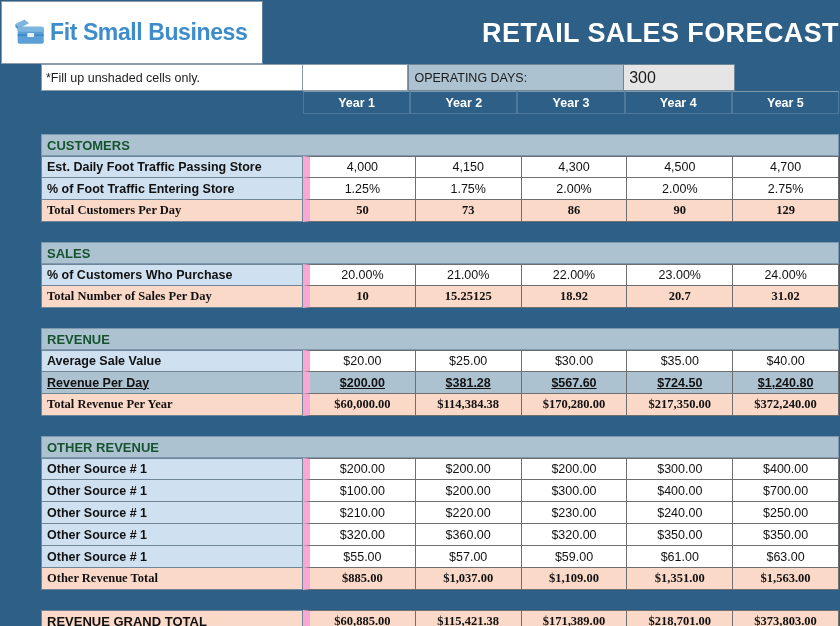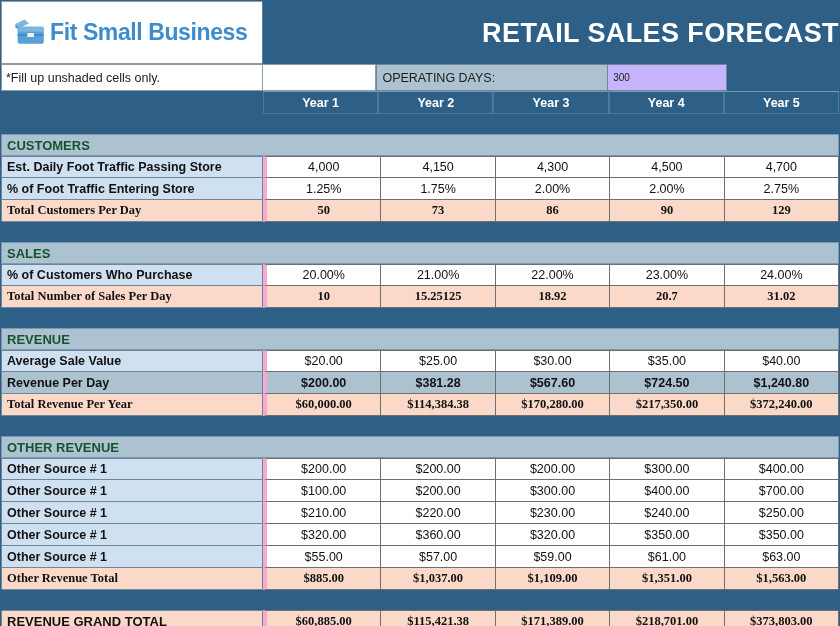--- a/index.html
+++ b/index.html
@@ -67,20 +67,21 @@
     color: #ffffff;
     font-size: 27px;
     font-weight: bold;
     letter-spacing: 0.4px;
   }
 
   
   .row {
     display: flex;
     box-sizing: border-box;
+    padding-left: 40px;
   }
   .c-label {
     width: 262px;
     flex: 0 0 262px;
     box-sizing: border-box;
   }
   .c-val {
     width: 115.6px;
     flex: 1 1 0;
     box-sizing: border-box;
@@ -109,24 +110,24 @@
     background: #adc2d1;
     border: 1px solid #6f8598;
     font-size: 12.5px;
     color: #1b1b1b;
     display: flex;
     align-items: center;
     padding-left: 5px;
     box-sizing: border-box;
   }
   .ops-value {
-    background: #c4b5fd;
+    background: #e5e5e5;
     border: 1px solid #6f8598;
     border-left: none;
-    font-size: 10px;
+    font-size: 16px;
     color: #1b1b1b;
     display: flex;
     align-items: center;
     padding-left: 5px;
     box-sizing: border-box;
   }
   .ops-empty {
     background: #2e5f86;
     box-sizing: border-box;
   }
@@ -196,27 +197,27 @@
     color: #111111;
     display: flex;
     align-items: center;
     justify-content: center;
     height: 100%;
     box-sizing: border-box;
     border: 1px solid #6f6f6f;
     border-top: none;
     border-left: none;
   }
-  .val-first-col { border-left: 4px solid #f9a8d4; }
+  .val-first-col { border-left: 7px solid #f9a8d4; }
   .val-first-row { border-top: 1px solid #6f6f6f; }
 
   
   .t-blue   { background: #cfe0f0; }
   .t-peach  { background: #fbd9c8; font-family: Liberation Serif, serif; }
-  .t-steel  { background: #adc2d1; }
+  .t-steel  { background: #adc2d1; text-decoration: underline; }
   .t-white  { background: #ffffff; }
   .t-bold   { font-weight: bold; }
 
   .grand-label {
     font-size: 13px;
     font-weight: bold;
     color: #111111;
     background: #fbd9c8;
   }
 </style>

